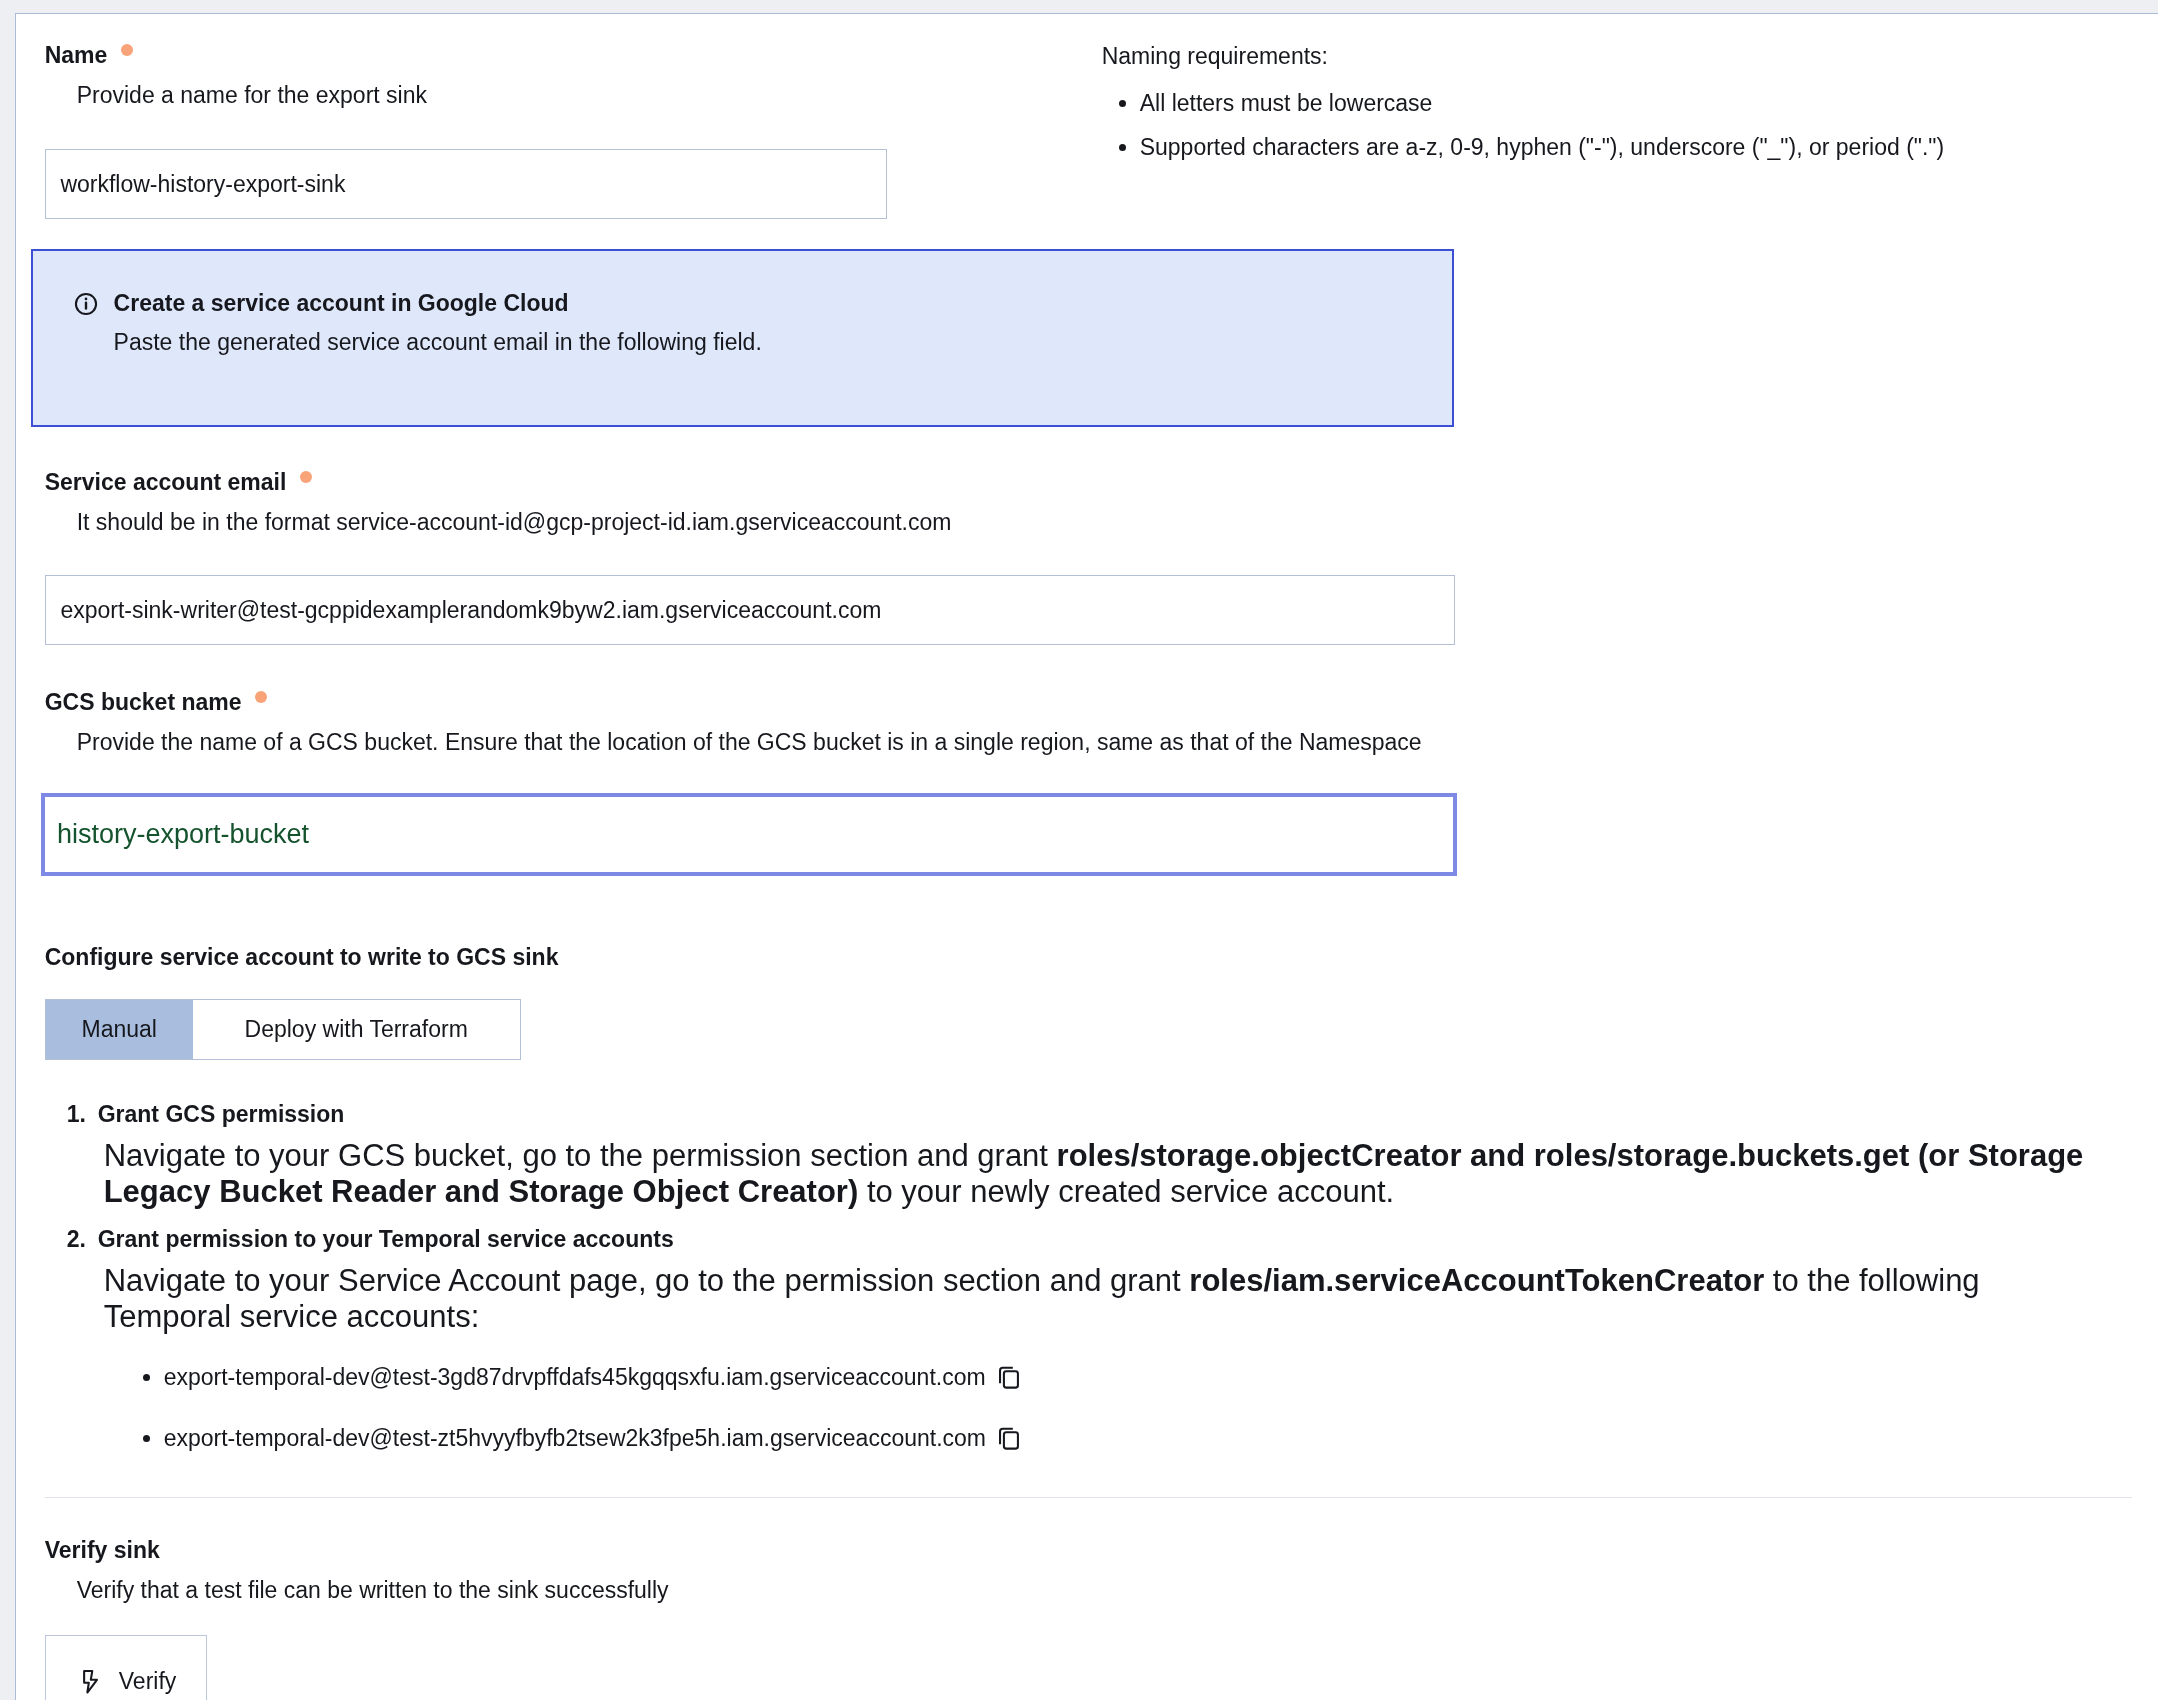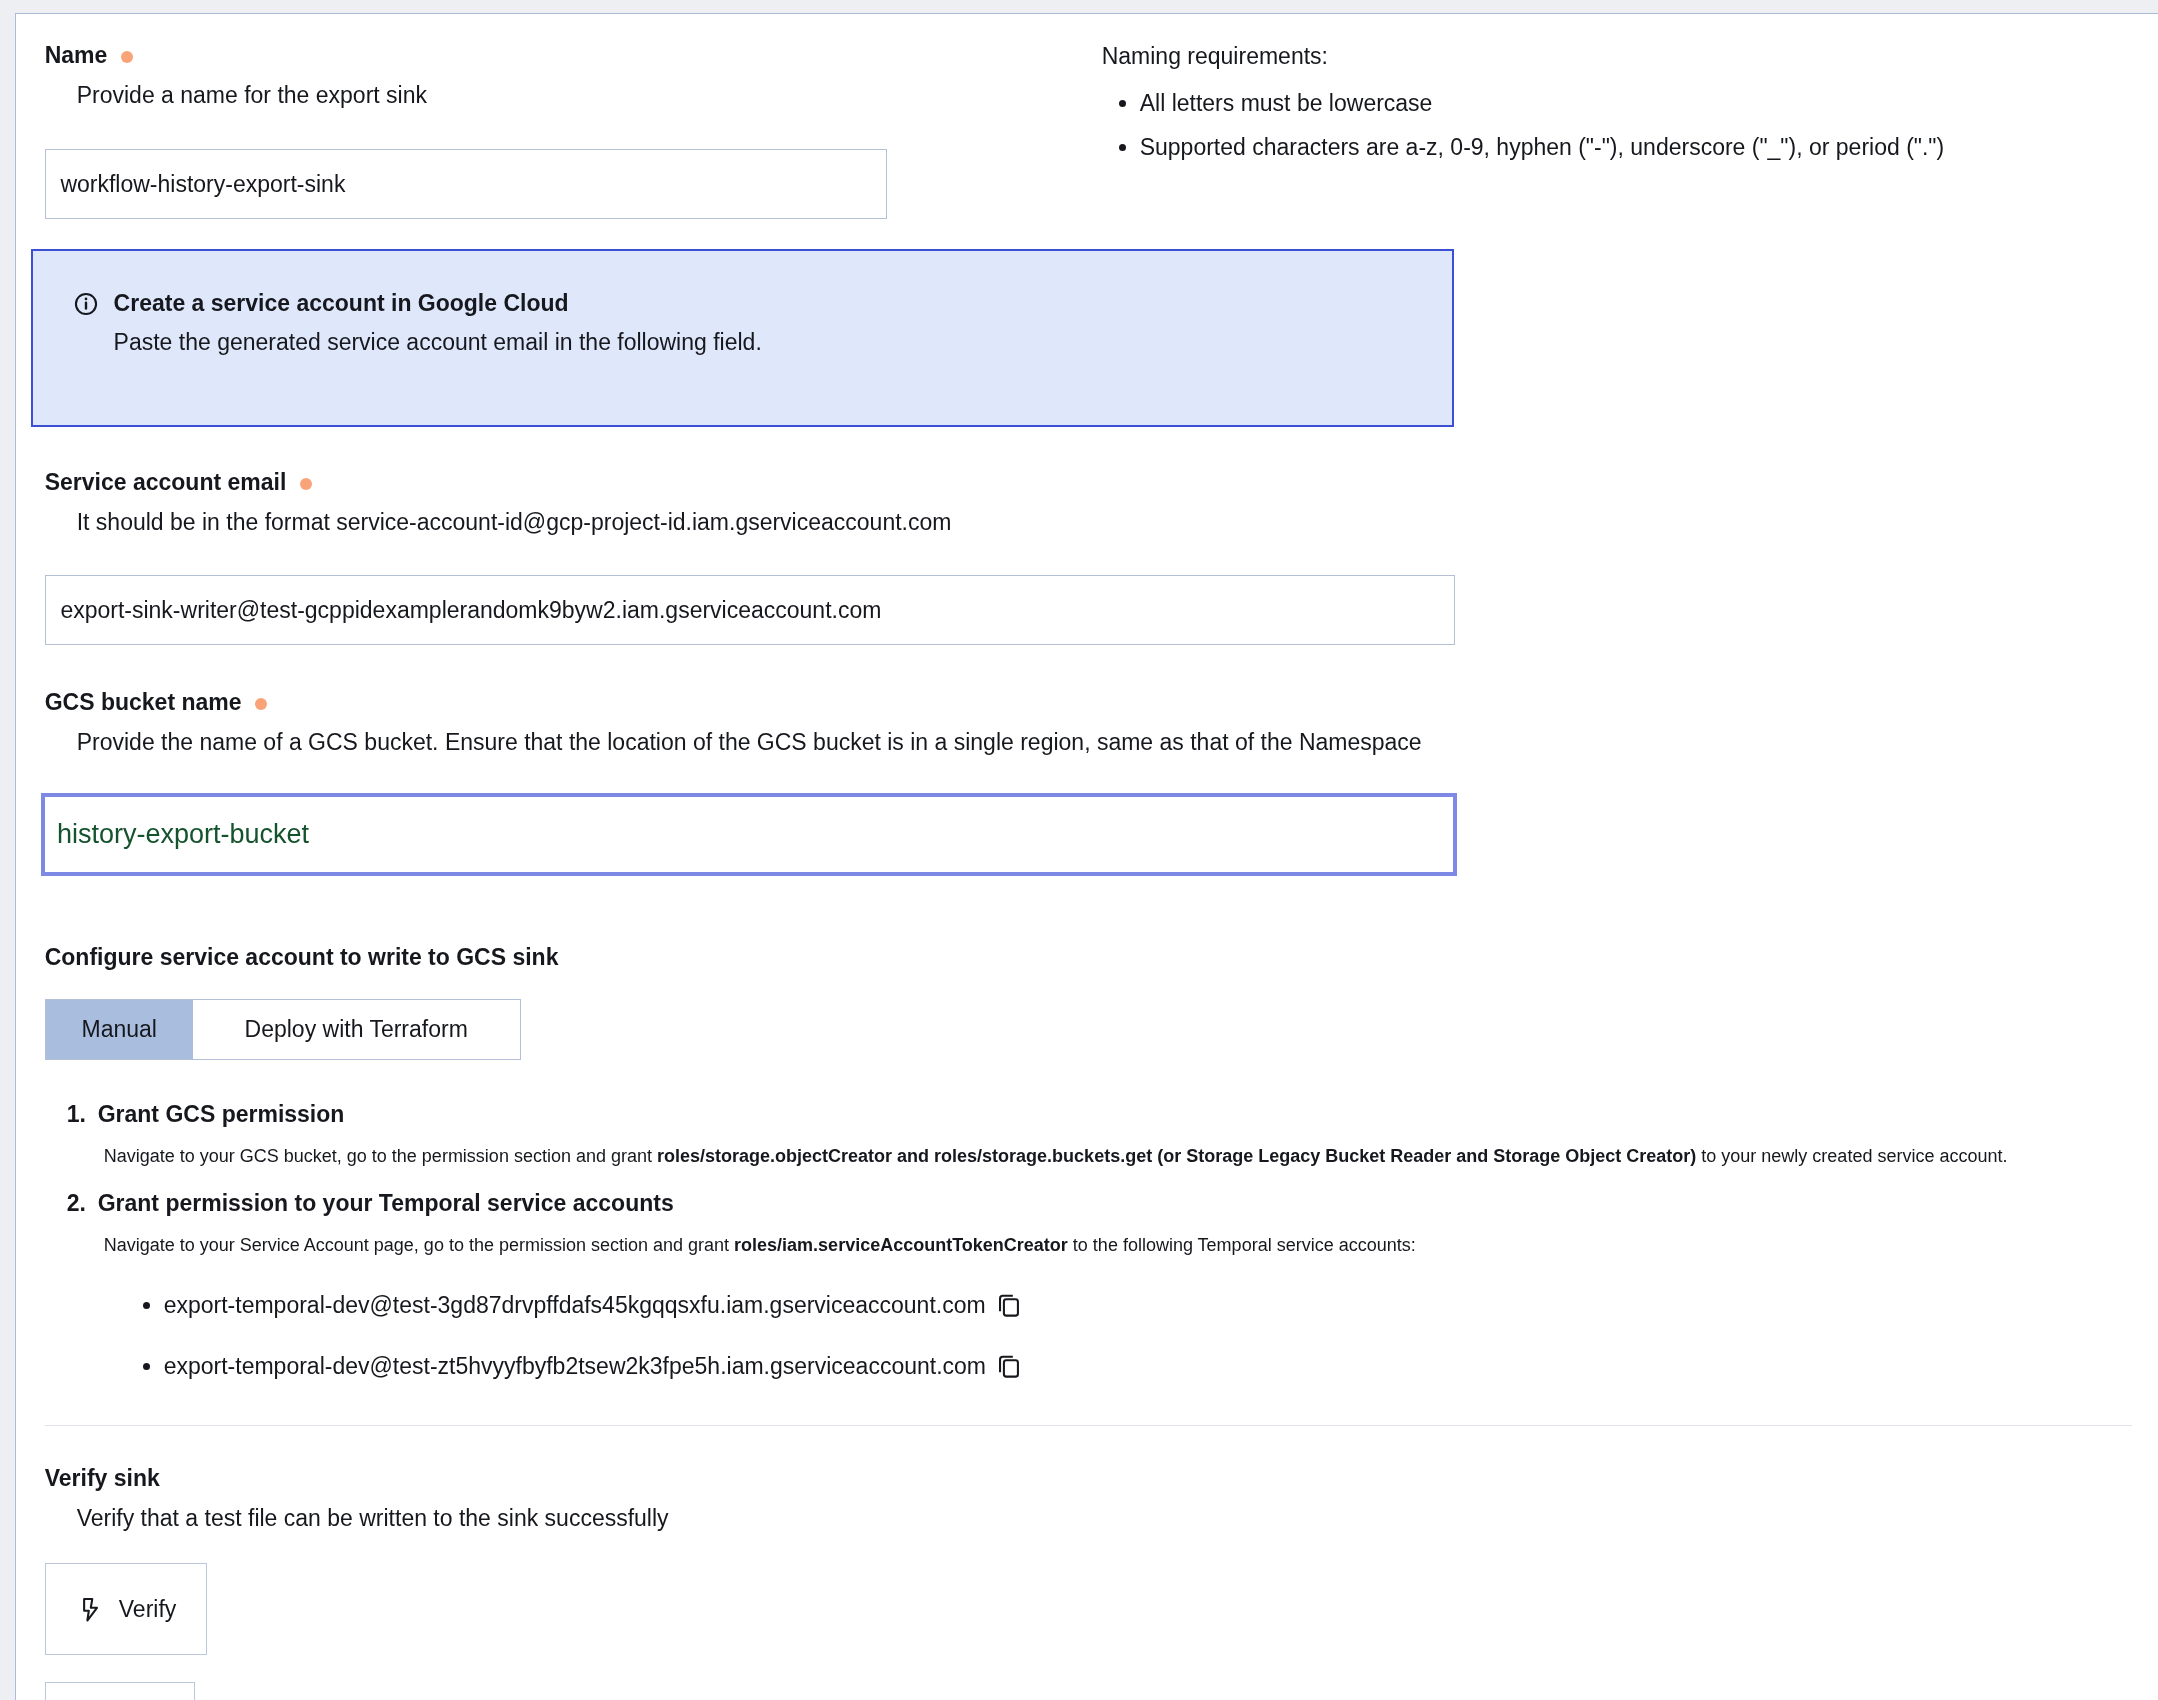--- a/index.html
+++ b/index.html
@@ -13,21 +13,21 @@
   .panel{
     position:absolute;left:14.7px;top:13px;
     width:2222px;height:1763px;
     background:#ffffff;
     border:1.8px solid #aebbd6;
     box-sizing:border-box;
   }
   .content{padding:27px 0 0 29px;width:2089px;}
 
   .b{font-weight:bold;}
-  .label-row{display:flex;align-items:center;gap:13.8px;}
+  .label-row{display:flex;align-items:flex-start;gap:13.8px;}
   .label{font-size:23px;font-weight:bold;line-height:28.5px;}
   .req-dot{width:12px;height:12px;border-radius:50%;background:#f9a379;flex:0 0 auto;margin-top:2.8px;}
   .desc{font-size:23px;line-height:28.5px;margin-top:11px;margin-left:32px;}
 
   .text-input{
     box-sizing:border-box;height:70px;
     border:1.8px solid #b3bfd3;background:#fff;
     font-family:inherit;font-size:23px;color:#16181d;
     padding:0 0 0 14.7px;outline:none;display:block;
   }
@@ -71,21 +71,21 @@
   .config-heading{font-size:23px;font-weight:bold;line-height:28.5px;margin-top:67px;}
 
   .tabs{display:inline-flex;border:1.8px solid #b3c0d8;box-sizing:border-box;margin-top:27.5px;background:#fff;}
   .tab{height:59px;display:flex;align-items:center;justify-content:center;font-size:23px;cursor:default;}
   .tab-selected{width:147px;background:#a9bede;}
   .tab-plain{width:327px;background:#ffffff;}
 
   .steps{margin-top:40px;}
   .step-title{display:flex;font-size:23px;font-weight:bold;line-height:28.5px;margin-left:22px;}
   .step-num{width:31px;flex:0 0 auto;}
-  .step-body{font-size:18px;line-height:36px;margin:9.2px 0 0 59px;width:2007px;}
+  .step-body{font-size:31px;line-height:36px;margin:9.2px 0 0 59px;width:2007px;}
   .step2{margin-top:15.6px;}
 
   .sa-list{margin:27.5px 0 0 0;padding-left:119px;font-size:23px;}
   .sa-list li{margin-bottom:30px;line-height:31px;}
   .sa-item{display:inline-flex;align-items:center;gap:8px;}
   .copy-btn{width:29px;height:29px;color:#16181d;cursor:pointer;background:none;border:none;padding:0;}
   .copy-btn svg{width:29px;height:29px;display:block;}
 
   .divider{border:none;border-top:1.8px solid #dfe2e8;margin:43px 0 0 0;width:2087px;}
 

